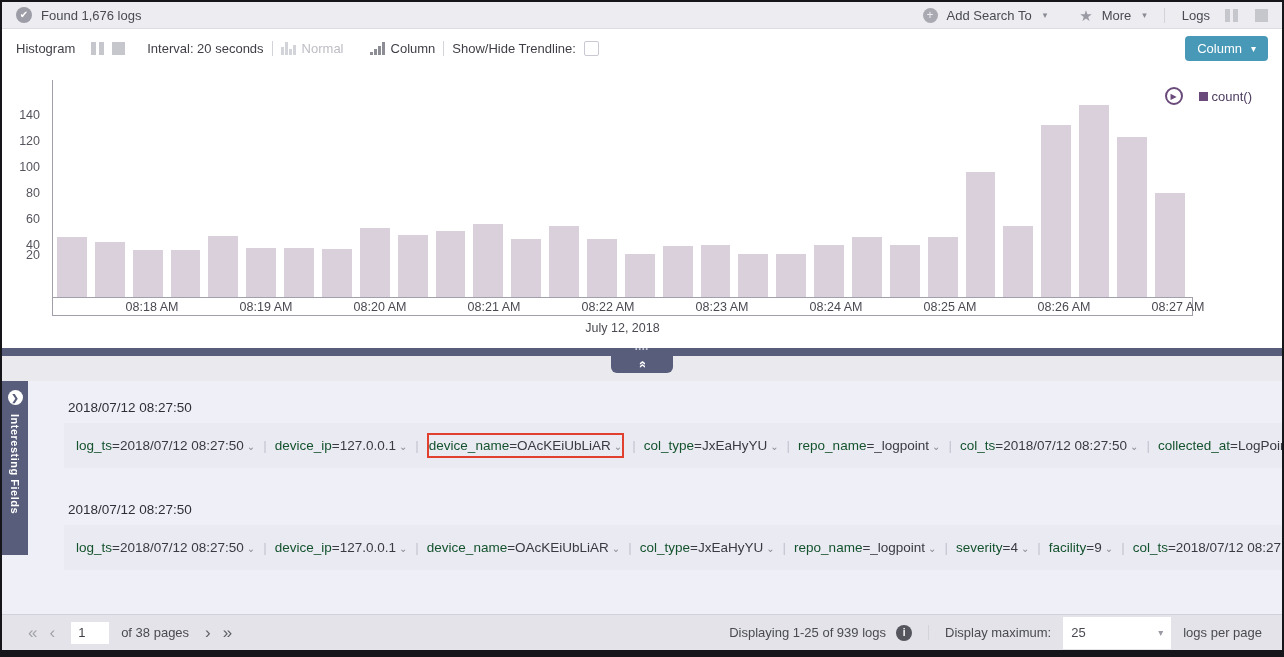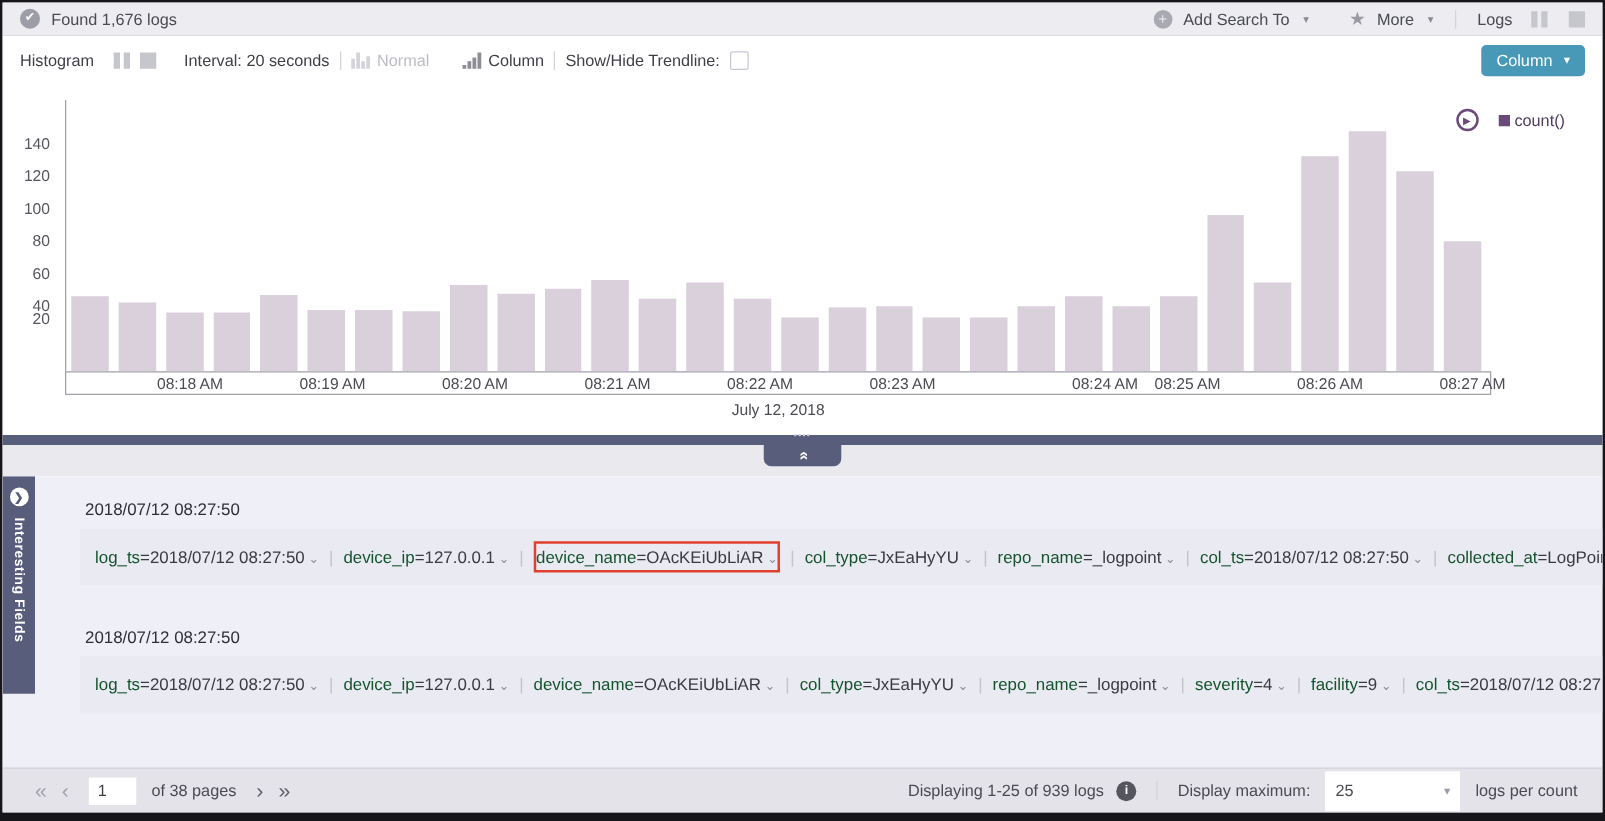--- a/index.html
+++ b/index.html
@@ -237,21 +237,21 @@
       <div class="bar" title="08:26:40 : 123" style="height: 159.9px; background: rgb(217, 208, 220);"></div>
       <div class="bar" title="08:27:00 : 80" style="height: 104px; background: rgb(217, 208, 220);"></div>
     </div>
   <div class="xaxis">
       <div class="xtick" style="left: 99px;">08:18 AM</div>
       <div class="xtick" style="left: 213px;">08:19 AM</div>
       <div class="xtick" style="left: 327px;">08:20 AM</div>
       <div class="xtick" style="left: 441px;">08:21 AM</div>
       <div class="xtick" style="left: 555px;">08:22 AM</div>
       <div class="xtick" style="left: 669px;">08:23 AM</div>
-      <div class="xtick" style="left: 783px; margin-left: 48px;">08:24 AM</div>
+      <div class="xtick" style="left: 783px;">08:24 AM</div>
       <div class="xtick" style="left: 897px;">08:25 AM</div>
       <div class="xtick" style="left: 1011px;">08:26 AM</div>
       <div class="xtick" style="left: 1125px;">08:27 AM</div>
     </div>
   <div class="xdate">July 12, 2018</div>
   <div class="legend">
     <span class="play-circle">▶</span>
     <span class="legend-sq"></span>
     <span>count()</span>
   </div>
@@ -291,15 +291,15 @@
   <button class="pg-chev pg-last">»</button>
   <div class="pg-right">
     <span>Displaying 1-25 of 939 logs</span>
     <span class="info-circle">i</span>
     <span class="vdiv" style="margin:0 16px;"></span>
     <span>Display maximum:</span>
     <div class="max-select">
       <span>25</span>
       <span class="caret-down">▾</span>
     </div>
-    <span>logs per count</span>
+    <span>logs per page</span>
   </div>
 </div>
 
 </body></html>

